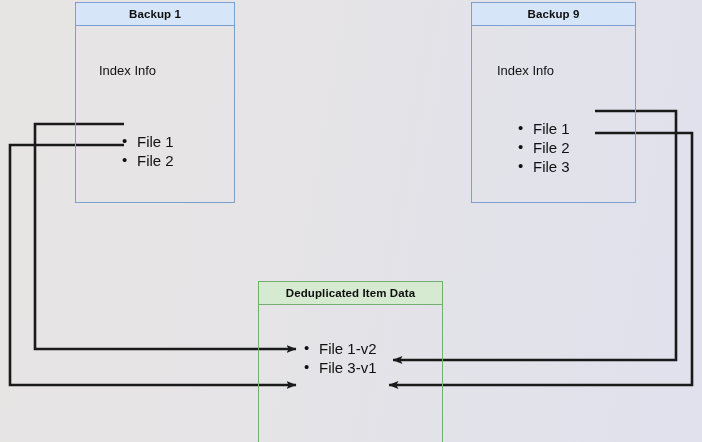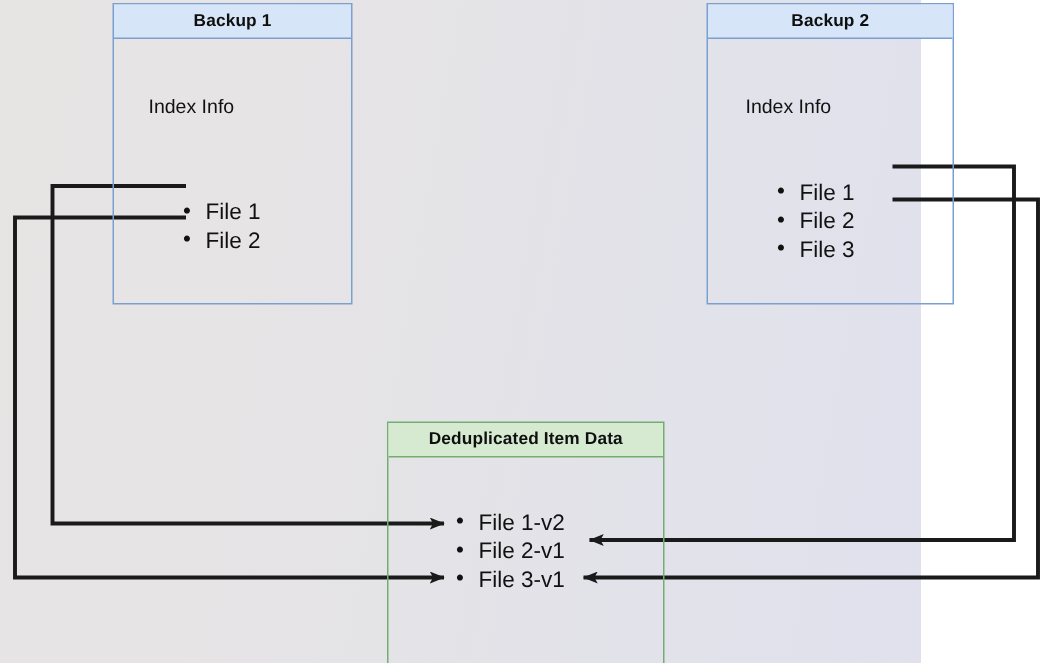--- a/index.html
+++ b/index.html
@@ -7,21 +7,21 @@
     padding: 0;
   }
   body {
     width: 702px;
     height: 442px;
     overflow: hidden;
     font-family: "Liberation Sans", sans-serif;
   }
   #canvas {
     position: relative;
-    width: 614px;
+    width: 702px;
     height: 442px;
     background: linear-gradient(100deg, #e7e4e4 0%, #e6e4e5 28%, #e4e3e7 52%, #e2e2ea 72%, #e0e1ed 100%);
   }
   .wires {
     position: absolute;
     left: 0;
     top: 0;
     width: 702px;
     height: 442px;
     pointer-events: none;
@@ -136,35 +136,34 @@
     <div class="node-body" style="height:176px;">
       <div class="index-label" style="left:23px; top:37px;">Index Info</div>
       <ul class="file-list" style="left:44px; top:106px;">
         <li>File 1</li>
         <li>File 2</li>
       </ul>
     </div>
   </div>
 
   <div class="node blue" style="left:471px; top:2px; width:165px; height:201px;">
-    <div class="node-title">Backup 2</div>
+    <div class="node-title">Backup 9</div>
     <div class="node-body" style="height:176px;">
       <div class="index-label" style="left:25px; top:37px;">Index Info</div>
       <ul class="file-list" style="left:44px; top:93px;">
         <li>File 1</li>
         <li>File 2</li>
         <li>File 3</li>
       </ul>
     </div>
   </div>
 
   <div class="node green" style="left:258px; top:281px; width:185px; height:163px;">
     <div class="node-title">Deduplicated Item Data</div>
     <div class="node-body" style="height:138px;">
       <ul class="file-list dedup-list" style="left:43px; top:34px;">
         <li>File 1-v2</li>
-        <li>File 2-v1</li>
         <li>File 3-v1</li>
       </ul>
     </div>
   </div>
 
 </div>
 
 </body></html>

